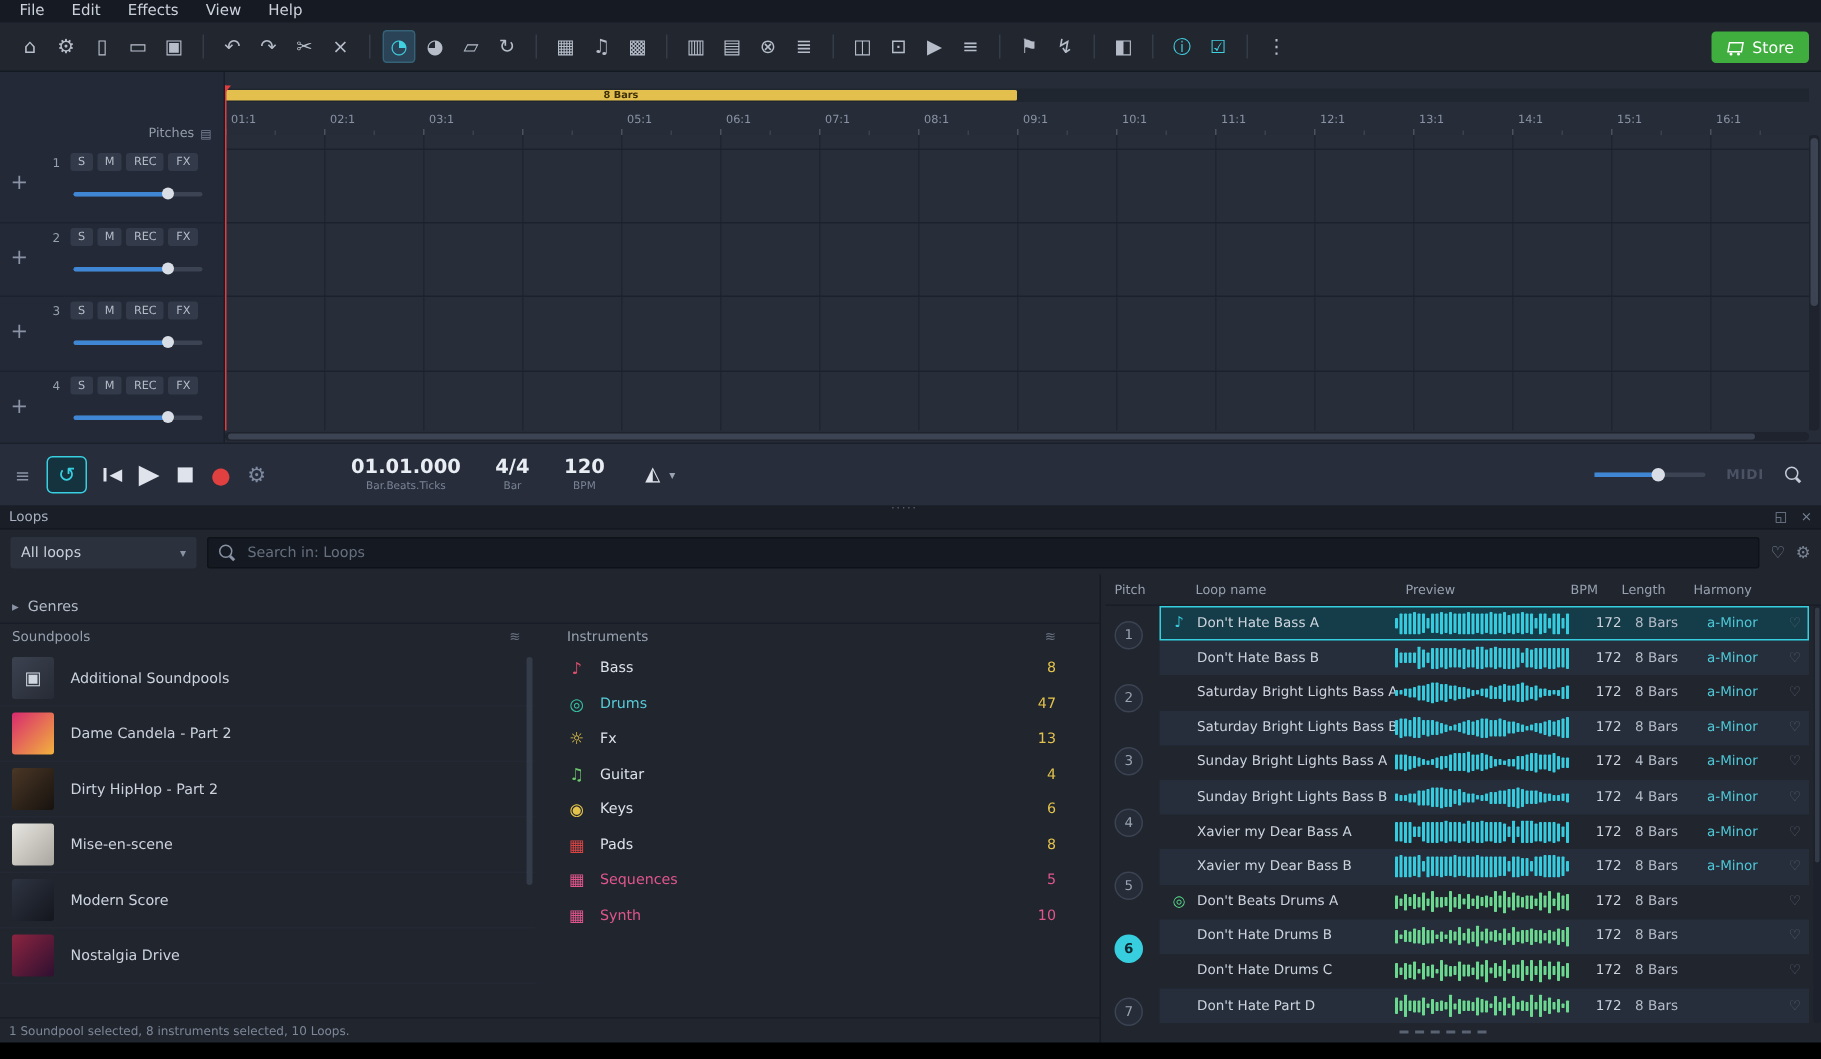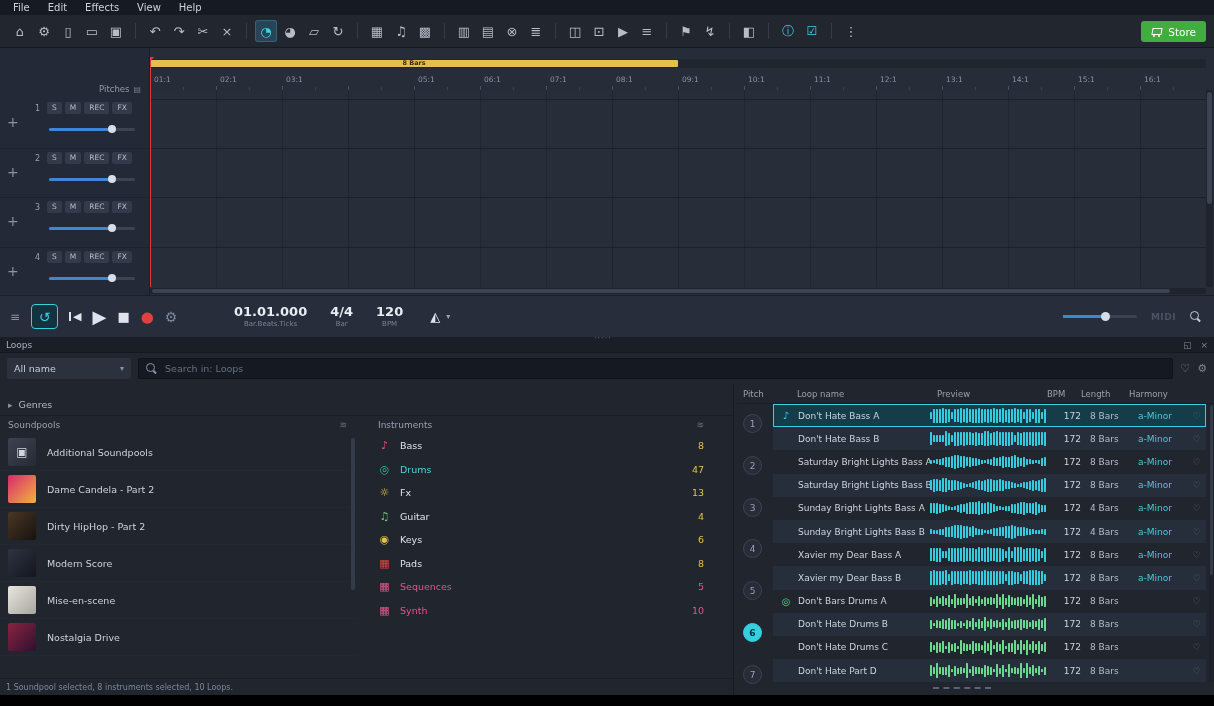--- a/index.html
+++ b/index.html
@@ -385,21 +385,21 @@
 
   <div class="loops">
     <div class="lp-title">
       <span>Loops</span>
       <span class="sp"></span>
       <span><span class="ti">◱</span><span class="ti">×</span></span>
       <span class="drag-dots">·····</span>
     </div>
     <div class="filter-row">
       <div class="dropdown">
-        <span>All name</span>
+        <span>All loops</span>
         <span class="caret">▾</span>
       </div>
       <div class="searchbox">
         <span class="mag dim"></span>
         <input placeholder="Search in: Loops" style="">
       </div>
       <span class="fr-icon">♡</span>
       <span class="fr-icon">⚙</span>
     </div>
     <div class="genres">
@@ -418,26 +418,26 @@
           </div>
           <div class="sp-item">
             <span class="sp-thumb" style="background: linear-gradient(135deg, rgb(217, 42, 110), rgb(242, 179, 61));"></span>
             <span class="sp-name">Dame Candela - Part 2</span>
           </div>
           <div class="sp-item">
             <span class="sp-thumb" style="background: linear-gradient(135deg, rgb(74, 55, 38), rgb(23, 18, 14));"></span>
             <span class="sp-name">Dirty HipHop - Part 2</span>
           </div>
           <div class="sp-item">
+            <span class="sp-thumb" style="background: linear-gradient(135deg, rgb(232, 230, 224), rgb(168, 166, 158));"></span>
+            <span class="sp-name">Mise-en-scene</span>
+          </div>
+          <div class="sp-item">
             <span class="sp-thumb" style="background: linear-gradient(135deg, rgb(46, 52, 66), rgb(20, 22, 29));"></span>
             <span class="sp-name">Modern Score</span>
-          </div>
-          <div class="sp-item">
-            <span class="sp-thumb" style="background: linear-gradient(135deg, rgb(232, 230, 224), rgb(168, 166, 158));"></span>
-            <span class="sp-name">Mise-en-scene</span>
           </div>
           <div class="sp-item">
             <span class="sp-thumb" style="background: linear-gradient(135deg, rgb(140, 36, 64), rgb(46, 16, 48));"></span>
             <span class="sp-name">Nostalgia Drive</span>
           </div>
         </div>
       <div class="sp-scroll"></div>
     </div>
     <div class="instruments">
       <div class="pane-head">
@@ -897,21 +897,21 @@
               <i style="height: 13px; background: rgb(53, 204, 223);"></i>
               <i style="height: 7px; background: rgb(53, 204, 223);"></i>
             </span>
             <span class="row-bpm">172</span>
             <span class="row-len">8 Bars</span>
             <span class="row-harm">a-Minor</span>
             <span class="row-heart">♡</span>
           </div>
           <div class="loop-row">
             <span class="row-icon" style="color: rgb(88, 217, 138);">◎</span>
-            <span class="row-name">Don't Bars Drums A</span>
+            <span class="row-name">Don't Beats Drums A</span>
             <span class="row-wave">
               <i style="height: 9px; background: rgb(106, 216, 142);"></i>
               <i style="height: 5px; background: rgb(106, 216, 142);"></i>
               <i style="height: 11px; background: rgb(106, 216, 142);"></i>
               <i style="height: 6px; background: rgb(106, 216, 142);"></i>
               <i style="height: 10px; background: rgb(106, 216, 142);"></i>
               <i style="height: 7px; background: rgb(106, 216, 142);"></i>
               <i style="height: 12px; background: rgb(106, 216, 142);"></i>
               <i style="height: 5px; background: rgb(106, 216, 142);"></i>
               <i style="height: 14px; background: rgb(106, 216, 142);"></i>

